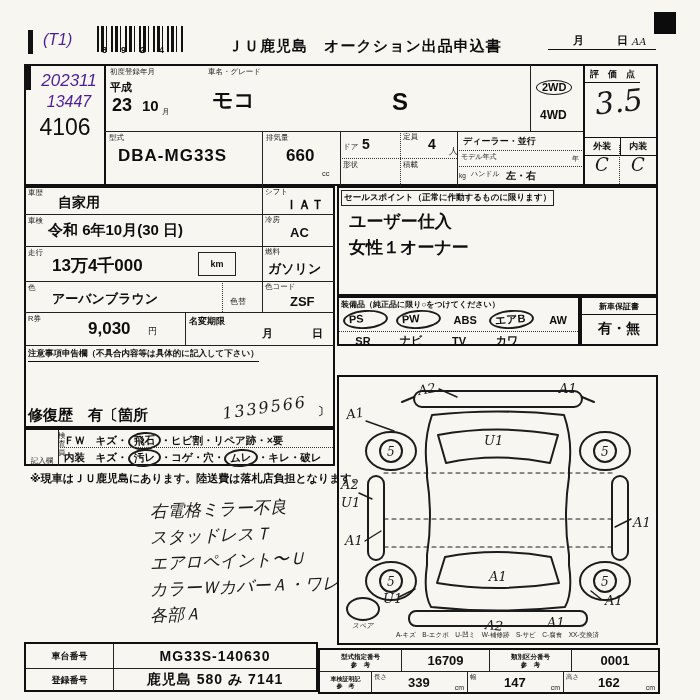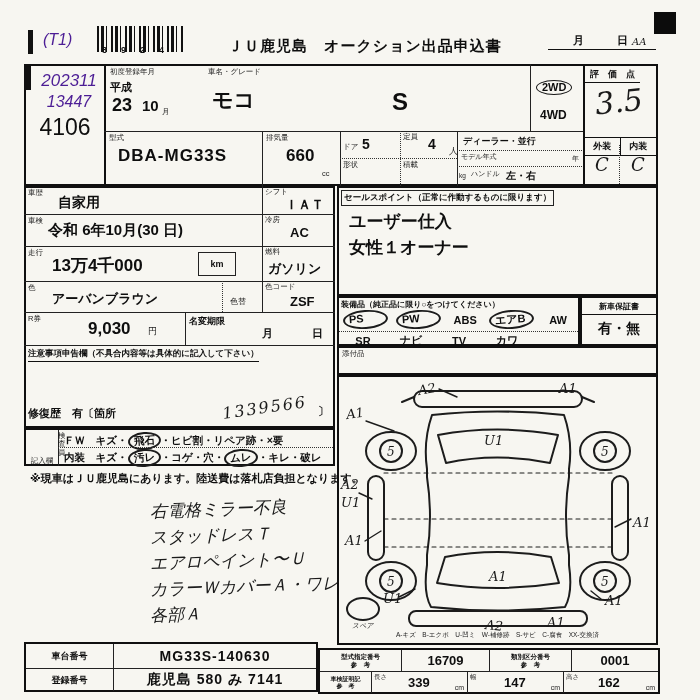--- a/index.html
+++ b/index.html
@@ -134,21 +134,21 @@
   <div class="a lb" style="left:28px;top:315px;">R券</div>
   <div class="a vl" style="left:88px;top:319px;font-size:17px;">9,030</div>
   <div class="a lb" style="left:148px;top:327px;font-size:9px;">円</div>
   <div class="a" style="left:185px;top:312px;height:33px;border-left:1.5px solid #222;"></div>
   <div class="a vl" style="left:189px;top:315px;font-size:9px;">名変期限</div>
   <div class="a vl" style="left:262px;top:326px;font-size:11px;">月</div>
   <div class="a vl" style="left:312px;top:326px;font-size:11px;">日</div>
 
   <div class="a" style="left:24px;top:345px;width:311px;border-top:1.5px solid #222;"></div>
   <div class="a vl" style="left:28px;top:348px;font-size:8.5px;border-bottom:1px solid #111;padding-bottom:1px;">注意事項申告欄（不具合内容等は具体的に記入して下さい）</div>
-  <div class="a vl" style="left:28px;top:406px;font-size:11px;">修復歴　有〔箇所</div>
+  <div class="a vl" style="left:28px;top:406px;font-size:15px;">修復歴　有〔箇所</div>
   <div class="a hw" style="left:222px;top:398px;font-size:16px;transform:rotate(-8deg);letter-spacing:2px;">1339566</div>
   <div class="a vl" style="left:318px;top:404px;font-size:11px;">〕</div>
 
   <div class="bx2" style="left:24px;top:428px;width:311px;height:38px;">
     <div class="a" style="left:0;top:0;width:32px;height:34px;border-right:1.5px solid #222;padding-top:2px;">
       <div class="lb" style="text-align:left;margin-left:32px;">検査員</div>
       <div class="lb" style="text-align:center;">記入欄</div>
     </div>
     <div class="a vl" style="left:38px;top:2px;font-size:10.5px;white-space:nowrap;">
       <span>ＦＷ　キズ・</span><span class="hoval">飛石</span><span>・ヒビ割・リペア跡・×要</span>
@@ -191,23 +191,20 @@
         <span class="vl ctr" style="width:48px;font-size:11px;">TV</span>
         <span class="vl ctr" style="width:48px;font-size:11px;">カワ</span>
         <span class="vl ctr" style="width:44px;font-size:11px;"></span>
       </div>
     </div>
   </div>
   <div class="bx2" style="left:580px;top:296px;width:78px;height:50px;">
     <div class="vl ctr" style="height:16px;font-size:8px;border-bottom:1.4px solid #111;">新車保証書</div>
     <div class="vl ctr" style="height:28px;font-size:14px;">有・無</div>
   </div>
-  <div class="bx2" style="left:337px;top:346px;width:321px;height:29px;">
-    <div class="a lb" style="left:3px;top:2px;">添付品</div>
-  </div>
 
   <div class="bx2" style="left:337px;top:375px;width:321px;height:270px;">
     <svg width="317" height="250" viewBox="0 0 317 250" style="position:absolute;left:0;top:4px;">
       <g stroke="#1c1c1c" fill="none" stroke-width="2" stroke-linecap="round" stroke-linejoin="round">
 
         <rect x="75" y="10" width="168" height="16" rx="8"></rect>
         <path d="M75,16 L63,21"></path>
         <path d="M243,16 L255,21"></path>
 
         <path d="M93,34 Q158,27 225,34 Q234,60 230,88 L230,96 Q224,136 230,174 L230,184 Q234,212 226,226 Q158,233 92,226 Q84,212 88,184 L88,174 Q94,136 88,96 L88,88 Q84,60 93,34 Z"></path>

